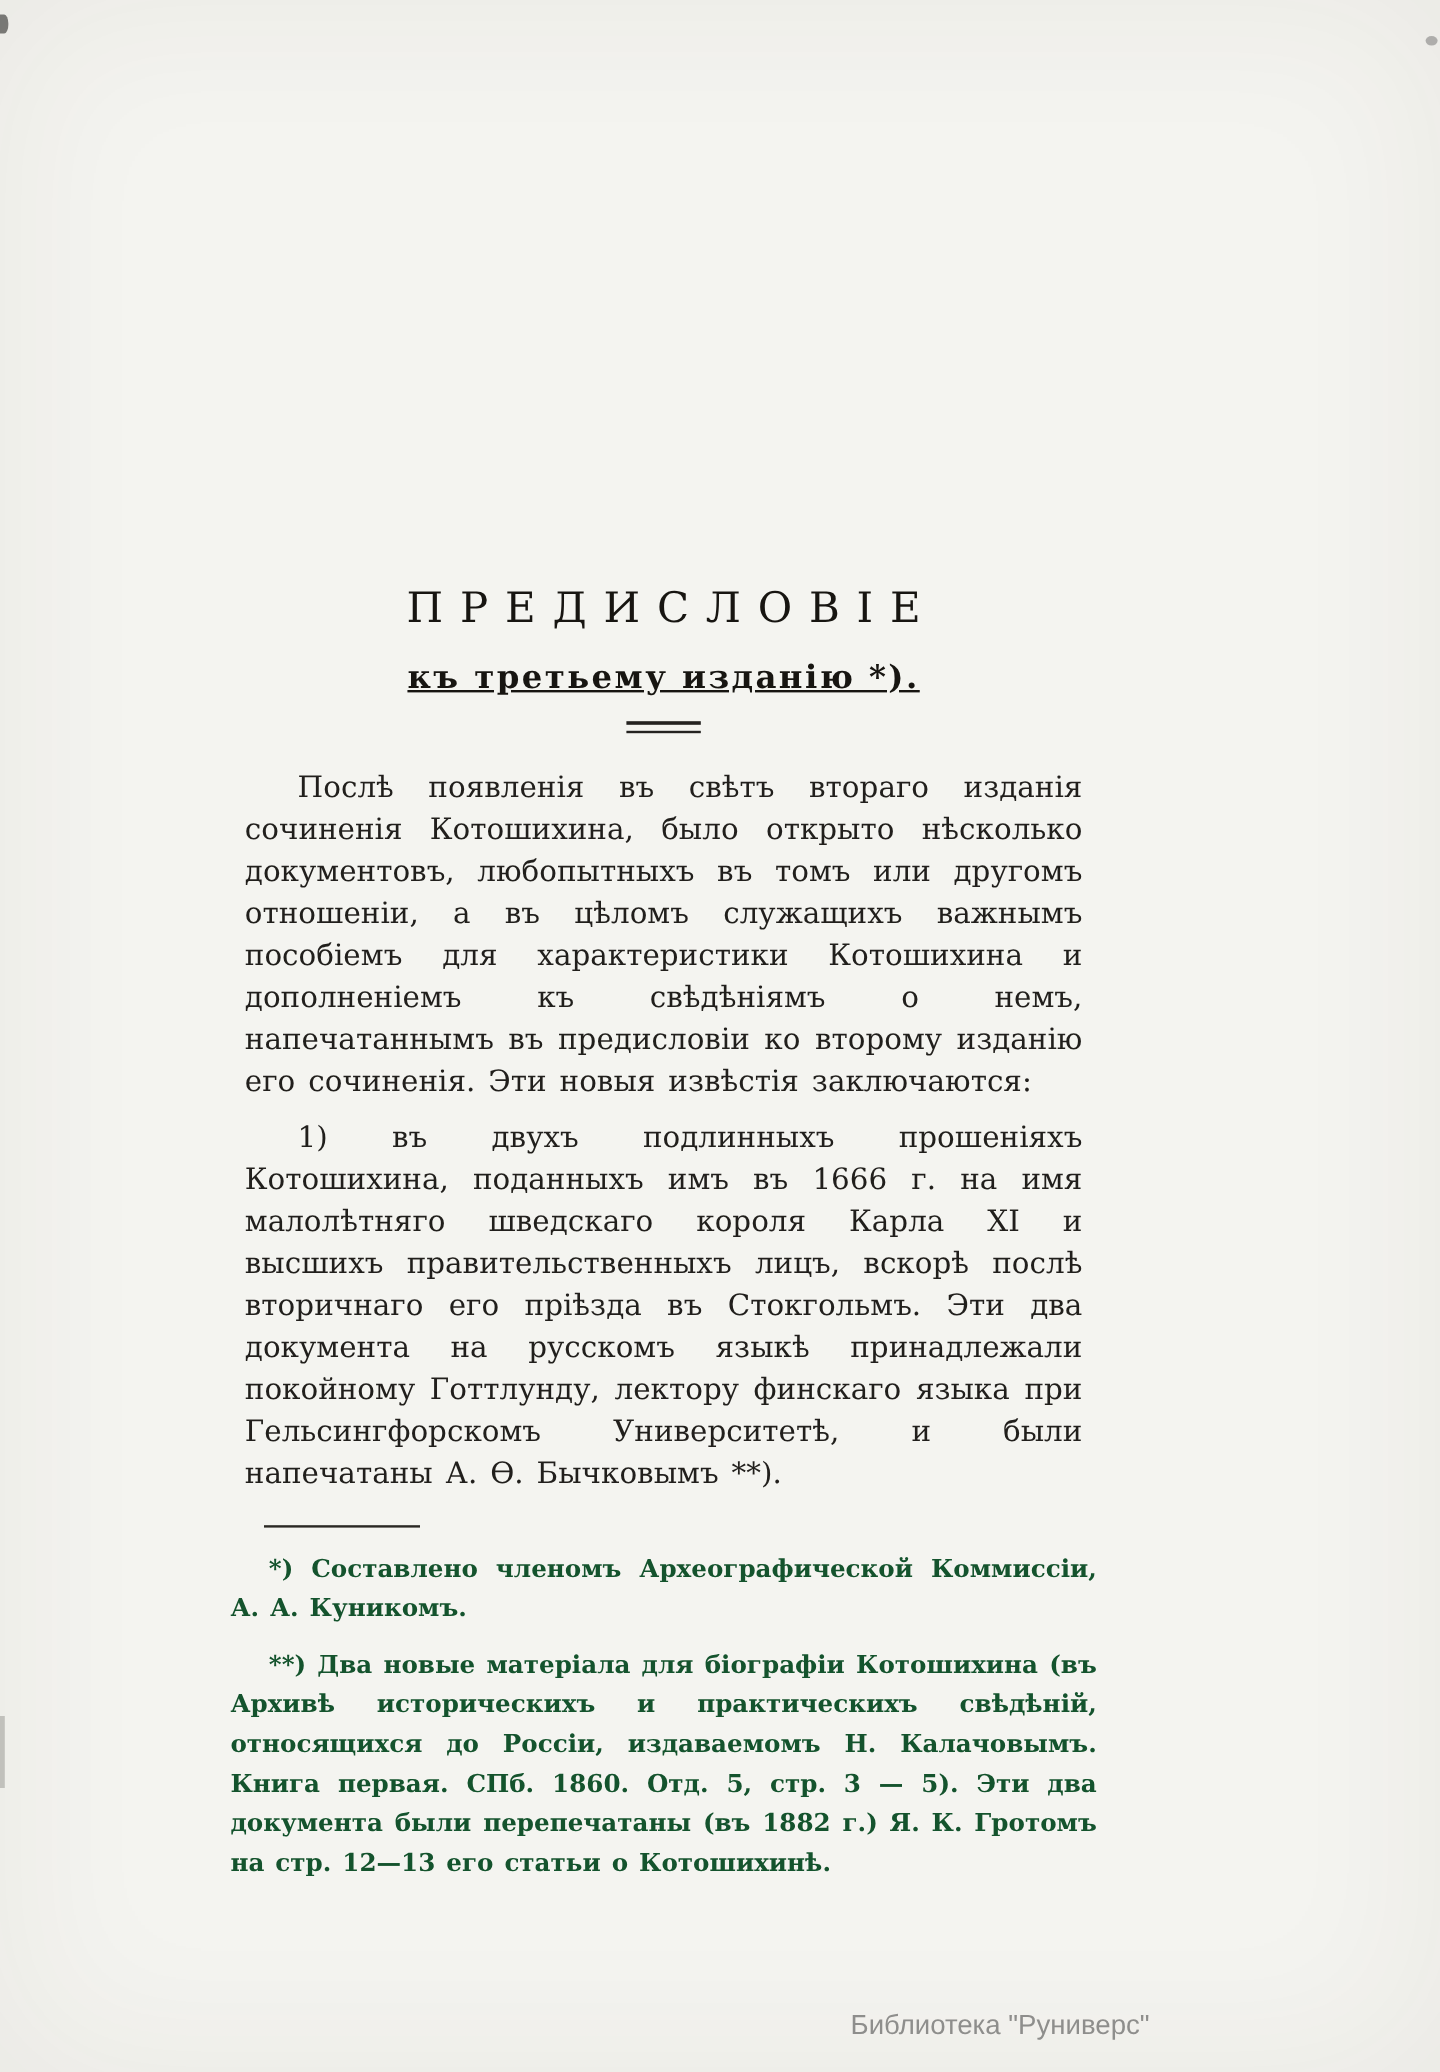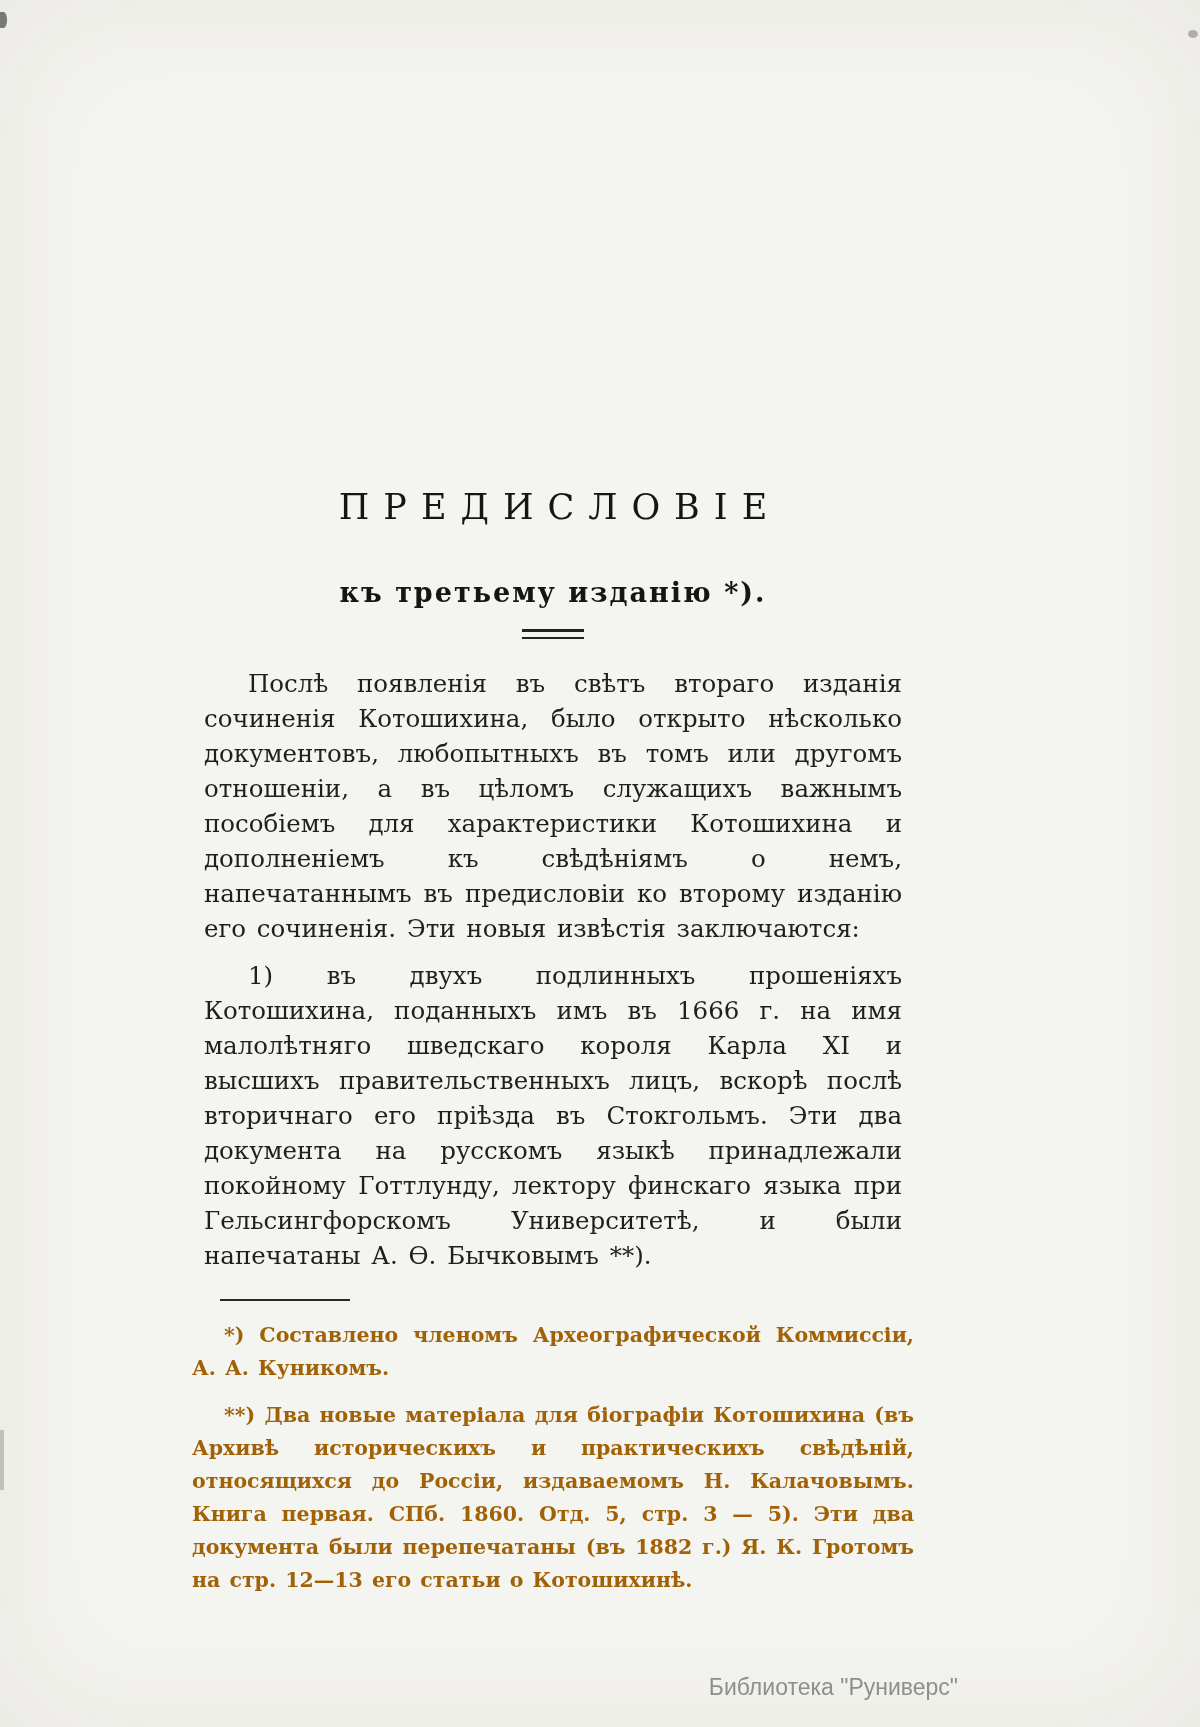--- a/index.html
+++ b/index.html
@@ -18,35 +18,36 @@
     color: #211f1c;
     overflow: hidden;
   }
   .text-block {
     position: absolute;
     left: 192px;
     top: 487px;
     width: 722px;
   }
   .title {
-    margin: 0 0 50px 0;
+    margin: 0 0 22px 0;
     padding-left: 14px; 
     text-align: center;
     font-size: 35px;
     font-weight: normal;
     letter-spacing: 14px;
     color: #171511;
   }
   .subtitle {
     margin: 0 0 21px 0;
     text-align: center;
     font-size: 27px;
     font-weight: bold;
     letter-spacing: 2px;
     color: #171511;
+    text-decoration: underline;
   }
   .double-rule {
     width: 62px;
     height: 5px;
     margin: 0 auto 27px auto;
     border-top: 3px solid #242220;
     border-bottom: 2px solid #242220;
   }
   .body-para {
     margin: 12px;
@@ -63,21 +64,21 @@
     border-top: 2px solid #2a2824;
   }
   .footnote {
     margin: 0 0 14px 0;
     font-size: 20.5px;
     line-height: 33px;
     font-weight: bold;
     text-align: justify;
     text-indent: 32px;
     word-spacing: 2px;
-    color: #a16207;
+    color: #14532d;
   }
   .watermark {
     position: absolute;
     right: 242px;
     bottom: 26px;
     font-family: "Liberation Sans", sans-serif;
     font-size: 23px;
     color: #8e8e8c;
     white-space: nowrap;
   }

